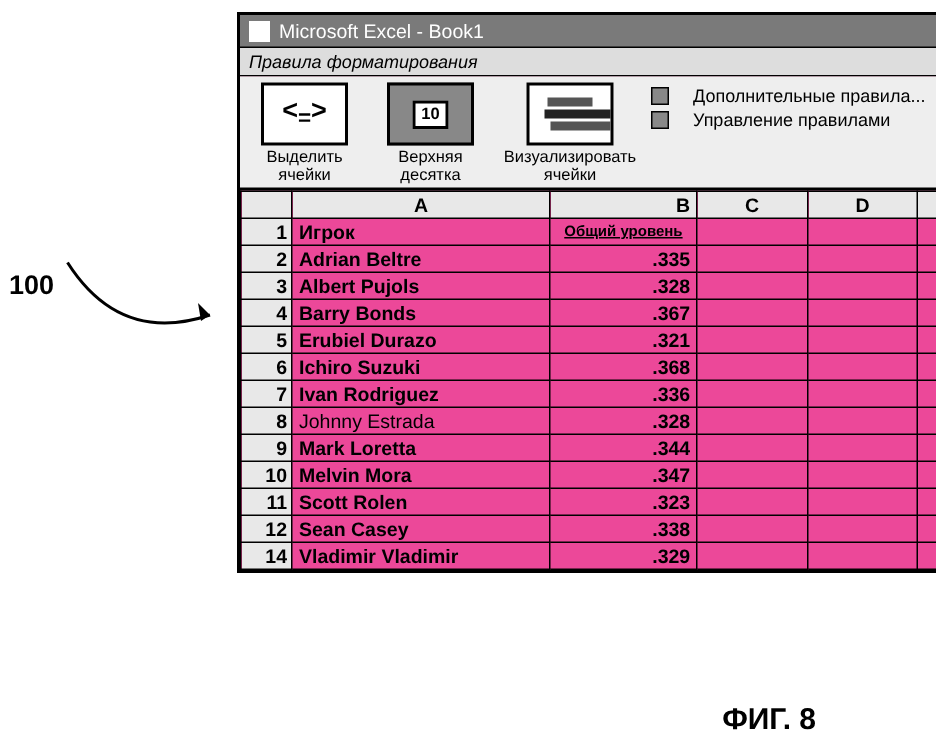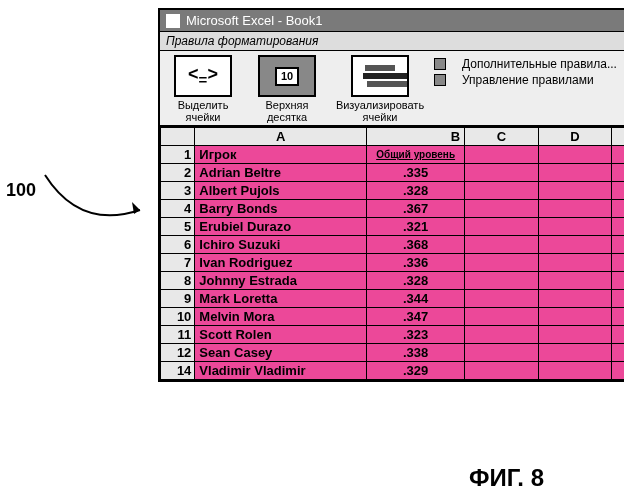--- a/index.html
+++ b/index.html
@@ -23,21 +23,21 @@
     position: absolute;
     left: 40px;
     top: 170px;
     width: 110px;
     height: 50px;
   }
   .fig-label {
     position: absolute;
     right: 80px;
     bottom: 8px;
-    font-size: 24px;
+    font-size: 20px;
     font-weight: bold;
   }
   .window {
     position: absolute;
     left: 158px;
     top: 8px;
     width: 530px;
     border: 2px solid #000;
     background: #ec4899;
   }
@@ -164,21 +164,21 @@
   .grid .rowhead {
     background: #e8e8e8;
     text-align: right;
     font-weight: bold;
     width: 28px;
     padding-right: 3px;
   }
   .grid .col-a { width: 140px; }
   .grid .col-b { width: 60px; text-align: right; }
   .grid .col-cde { width: 60px; }
-  .grid td.val { text-align: center; font-weight: bold; }
+  .grid td.val { text-align: right; font-weight: bold; }
   .grid .hdr-player { font-weight: bold; }
   .grid .hdr-level { font-size: 10px; font-weight: bold; text-decoration: underline; text-align: center; padding:0; line-height:1;margin-top:31px; }
 </style>
 </head>
 <body>
 
 <div class="annotation-100">100</div>
 <svg class="annotation-arrow" viewBox="0 0 110 50">
   <path d="M 5 5 Q 40 60 100 40" stroke="#000" stroke-width="2" fill="none"></path>
   <path d="M 100 40 L 92 32 L 94 44 Z" fill="#000"></path>
@@ -294,21 +294,21 @@
         <tr>
           <td class="rowhead">7</td>
           <td class="col-a" style="font-weight: bold;">Ivan Rodriguez</td>
           <td class="col-b val">.336</td>
           <td class="col-cde"></td>
           <td class="col-cde"></td>
           <td class="col-cde"></td>
         </tr>
         <tr>
           <td class="rowhead">8</td>
-          <td class="col-a" style="font-weight: bold; margin-top: 30px;">Johnny Estrada</td>
+          <td class="col-a" style="font-weight: normal; margin-top: 30px;">Johnny Estrada</td>
           <td class="col-b val">.328</td>
           <td class="col-cde"></td>
           <td class="col-cde"></td>
           <td class="col-cde"></td>
         </tr>
         <tr>
           <td class="rowhead">9</td>
           <td class="col-a" style="font-weight: bold;">Mark Loretta</td>
           <td class="col-b val">.344</td>
           <td class="col-cde"></td>

